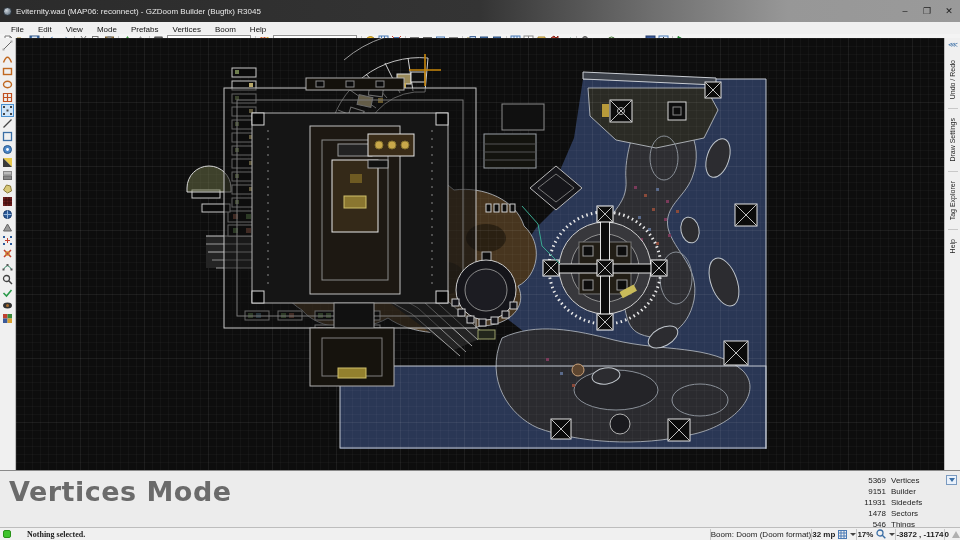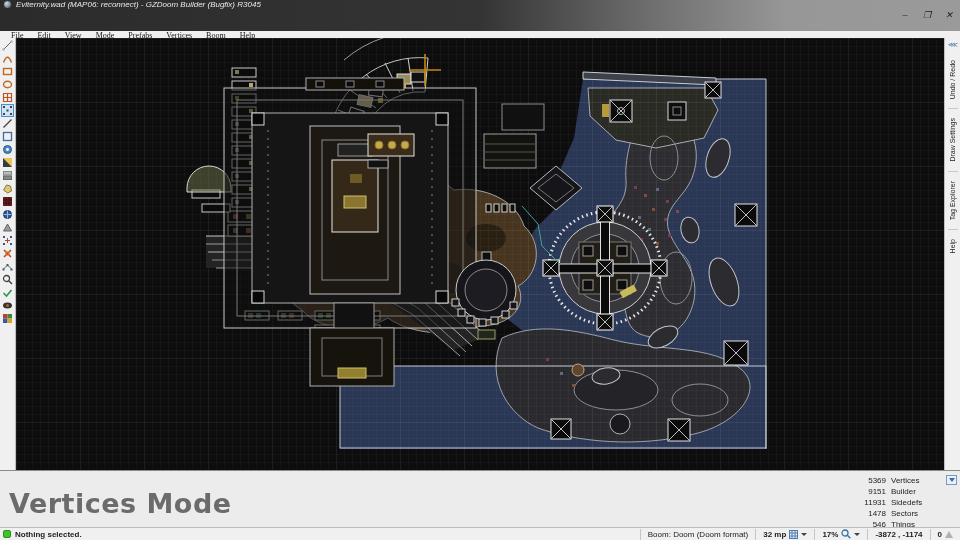--- a/index.html
+++ b/index.html
@@ -1,34 +1,34 @@
 <!DOCTYPE html>
 <html><head>
 <meta charset="utf-8">
 <style>
   * { box-sizing: border-box; margin: 0; padding: 0; }
   html,body { width:960px; height:540px; overflow:hidden; background:#000;
     font-family:"Liberation Sans", sans-serif; }
   .window { position:relative; width:960px; height:540px; background:#f0f0f0; }
 
   
-  .titlebar { height:31px; display:flex; align-items:flex-start;
+  .titlebar { height:22px; display:flex; align-items:center;
     background:linear-gradient(90deg,#2b2b2b 0%,#343434 50%,#6f6f6f 68%,#979797 82%,#9a9a9a 100%);
-    color:#e8e8e8; font-size:8px; padding-left:3px;font-style:italic; }
+    color:#e8e8e8; font-size:8px; padding-left:3px; }
   .app-icon { width:9px; height:9px; border-radius:50%;
     background:radial-gradient(circle at 35% 35%, #cfd6dd, #6e7d8a 70%, #3c4a56);
     border:1px solid #2c343c; margin-right:4px; flex:0 0 auto; }
   .title-text { white-space:nowrap; }
   .win-controls { margin-left:auto; display:flex; height:100%; }
   .win-btn { width:22px; height:100%; display:flex; align-items:center; justify-content:center;
     color:#1d1d1d; font-size:9px; line-height:1; }
 
   
-  .menubar { height:12px; background:#f0f0f0; display:flex; align-items:flex-start;
-    font-size:8px; color:#111; padding-left:4px;font-family:Liberation Serif, serif; }
+  .menubar { height:12px; background:#f0f0f0; display:flex; align-items:flex-end;
+    font-size:8px; color:#111; padding-left:4px; }
   .menu-item { padding:0 7px; }
 
   
   .toolbar { height:13px; background:#f4f4f4; border-bottom:1px solid #a8a8a8;
     display:flex; align-items:center; padding-left:2px; }
   .tbtn { width:13px; height:12px; display:flex; align-items:center; justify-content:center; flex:0 0 auto; }
   .tsep { width:1px; height:9px; background:#c4c4c4; margin:0 2px; flex:0 0 auto; }
   .tdrop { height:11px; width:84px; background:#fff; border:1px solid #949494;
     display:flex; align-items:center; justify-content:space-between;
     font-size:7px; color:#222; padding:0 3px; margin:0 2px; flex:0 0 auto; }
@@ -46,38 +46,38 @@
   .dockpin { height:13px; width:100%; display:flex; align-items:center; justify-content:center;
     color:#3a6ea5; font-size:7px; letter-spacing:-1px; }
   .rtab { writing-mode:vertical-rl; transform:rotate(180deg);
     font-size:7px; color:#222; padding:9px 0; white-space:nowrap; }
   .rtabsep { width:10px; height:1px; background:#c8c8c8; }
 
   
   .modepanel { position:absolute; top:470px; left:0; width:960px; height:57px;
     background:#ececec; border-top:1px solid #8a8a8a; }
   .modetitle { font-family:"DejaVu Sans", sans-serif; font-weight:bold; font-size:27px;
-    color:#6b6b6b; padding:17px 0 0 9px; letter-spacing:0.5px; }
+    color:#6b6b6b; padding:5px 0 0 9px; letter-spacing:0.5px; }
   .stats { position:absolute; top:4px; right:29px; font-size:8px; color:#222; line-height:11px; }
   .stats .row { display:flex; justify-content:flex-end; }
   .stats .num { width:32px; text-align:right; margin-right:5px; }
   .stats .lbl { width:40px; text-align:left; }
   .stats-filter { position:absolute; top:4px; right:3px; width:11px; height:10px;
     border:1px solid #7a9ac0; background:#e9f1fb; display:flex; align-items:center; justify-content:center; }
   .funnel { width:0; height:0; border-left:3px solid transparent; border-right:3px solid transparent;
     border-top:4px solid #3a6ea5; }
 
   
   .statusbar { position:absolute; bottom:0; left:0; width:960px; height:13px;
     background:#f0f0f0; border-top:1px solid #bdbdbd; display:flex; align-items:center;
     font-size:8px; color:#1c1c1c; }
-  .sb-msg { flex:1; display:flex; align-items:center; gap:4px; padding-left:3px; font-weight:bold; }
+  .sb-msg { flex:1; display:flex; align-items:center; gap:16px; padding-left:3px; font-weight:bold;font-family:Liberation Serif, serif; }
   .green-dot { width:8px; height:8px; background:#3fc32c; border:1px solid #289218; border-radius:2px; flex:0 0 auto; }
   .sb-seg { border-left:1px solid #c6c6c6; height:11px; display:flex; align-items:center;
-    gap:3px; padding:0 7px; white-space:nowrap; }
+    gap:3px; padding:0 0; white-space:nowrap; }
   .sb-b { font-weight:bold; }
   .warn-tri { width:0; height:0; border-left:4px solid transparent; border-right:4px solid transparent;
     border-bottom:7px solid #b0b0b0; }
 
   svg { display:block; }
 </style>
 </head>
 <body>
 
 <div class="window">

